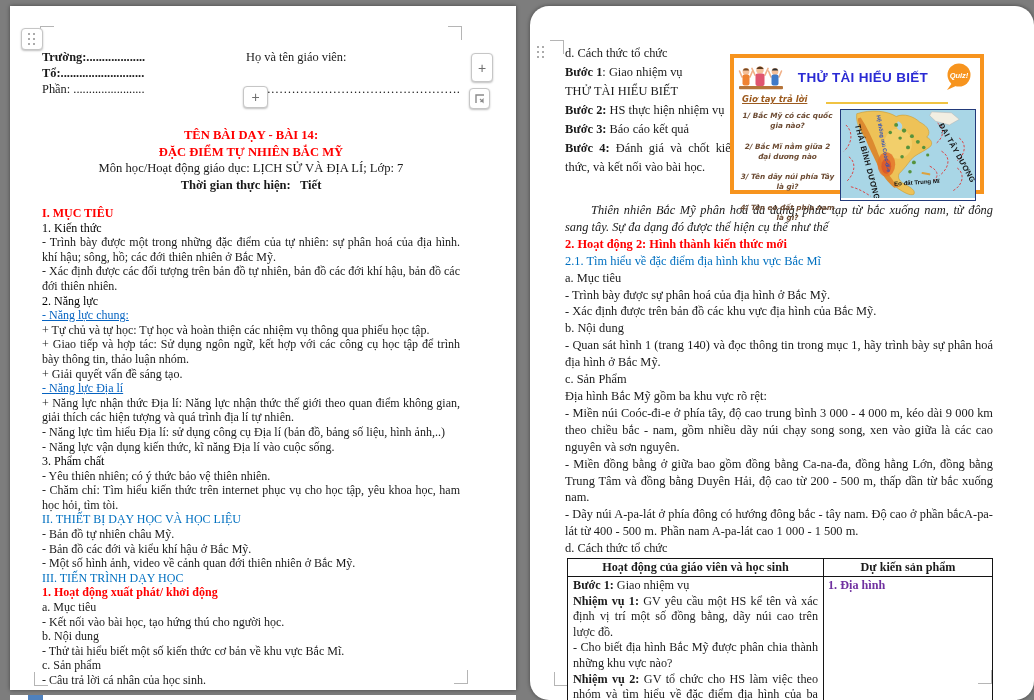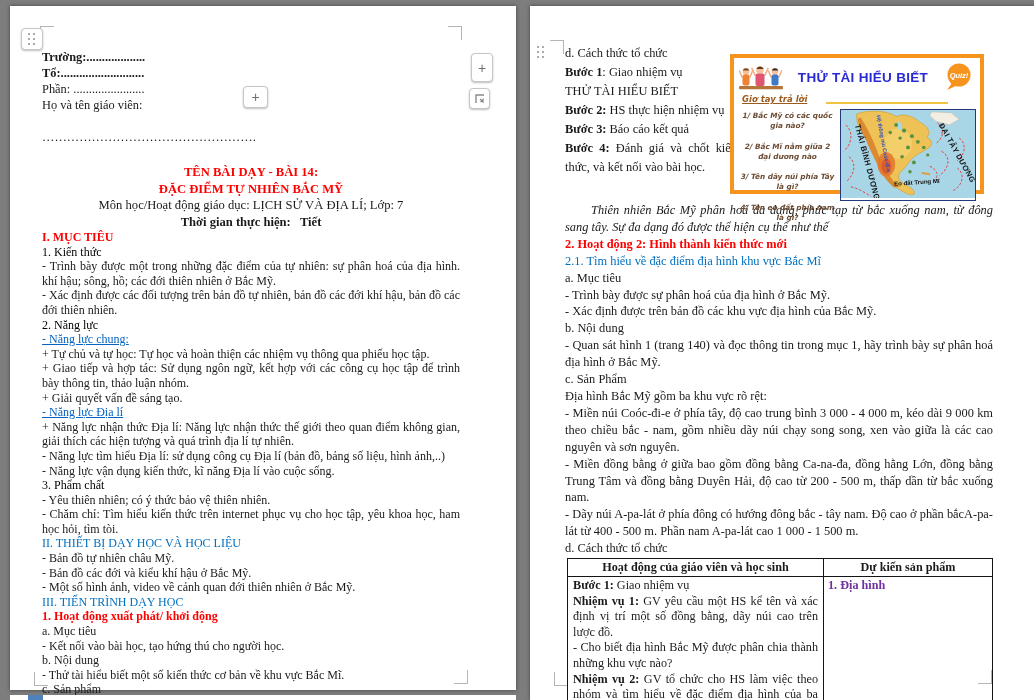--- a/index.html
+++ b/index.html
@@ -1,21 +1,21 @@
 <!DOCTYPE html>
 <html><head>
 <meta charset="utf-8">
 <style>
   html,body{margin:0;padding:0;}
   body{width:1034px;height:700px;overflow:hidden;background:#7d7d7d;
        font-family:"Liberation Serif","DejaVu Serif",serif;color:#1a1a1a;}
   .screen{position:relative;width:1034px;height:700px;}
   .page{position:absolute;background:#fff;box-shadow:0 0 4px rgba(0,0,0,.45);}
   .page1{left:10px;top:6px;width:506px;height:684px;}
-  .page2{left:530px;top:6px;width:504px;height:694px;}
+  .page2{left:530px;top:6px;width:504px;height:694px;border-radius:19px;}
 
   
   .crop{position:absolute;width:13px;height:13px;border:0 solid #b5b5b5;}
   .c-tl{border-top-width:1px;border-left-width:1px;}
   .c-tr{border-top-width:1px;border-right-width:1px;}
   .c-bl{border-bottom-width:1px;border-left-width:1px;}
   .c-br{border-bottom-width:1px;border-right-width:1px;}
 
   
   .ui-btn{position:absolute;background:#fff;border:1px solid #c6c6c6;border-radius:4px;
@@ -24,30 +24,30 @@
   .dots6{display:grid;grid-template-columns:3px 3px;grid-auto-rows:3px;gap:2px;}
   .dots6 i{width:2.4px;height:2.4px;border-radius:50%;background:#8f8f8f;}
   #p1Handle{left:11px;top:22px;width:22px;height:22px;}
   #btnTitlePlus{left:233px;top:80px;width:25px;height:22px;}
   #btnSidePlus{left:461px;top:47px;width:22px;height:29px;}
   #btnSideExpand{left:459px;top:82px;width:21px;height:21px;}
   #p2Handle{position:absolute;left:7px;top:40px;background:none;border:none;box-shadow:none;}
 
   
   .p1-content{padding:44px 56px 0 32px;}
-  .hdr{display:flex;font-size:12.4px;flex-direction:column;}
+  .hdr{display:flex;font-size:12.4px;}
   .hdr .hcolL{width:204px;}
   .hdr .hrow{height:16px;}
   .bold{font-weight:bold;}
-  .titleblock{text-align:center;margin-top:18px;font-size:12.6px;line-height:16.5px;position:relative;}
+  .titleblock{text-align:center;margin-top:29px;font-size:12.6px;line-height:16.5px;position:relative;}
   .t-red{color:#ff0000;font-weight:bold;}
   .pre{white-space:pre-wrap;font-weight:bold;}
 
   .blocks .blk{margin:0;}
-  .p1blocks{font-size:12px;line-height:14.6px;}
+  .p1blocks{margin-top:13px;font-size:12px;line-height:14.6px;}
   .st-body{ }
   .st-body-j{text-align:justify;}
   .st-red{color:#000000;}
   .st-h-red{color:#ff0000;font-weight:bold;}
   .st-h-blue{color:#0070c0;font-weight:normal;}
   .st-blue-u{color:#0563c1;text-decoration:underline;}
   .st-italic-ind{font-style:italic;text-indent:26px;text-align:justify;}
   .st-purple{color:#7030a0;font-weight:bold;}
   .blk b{font-weight:bold;}
 

